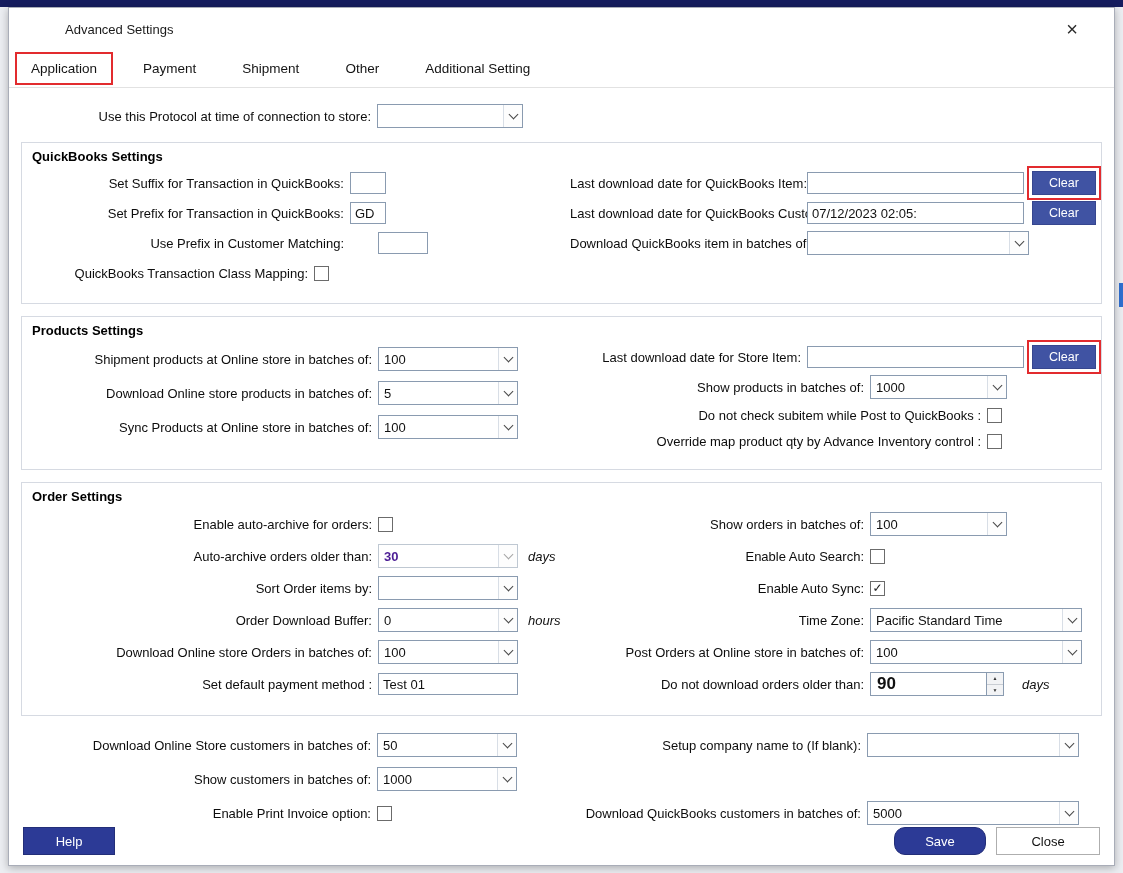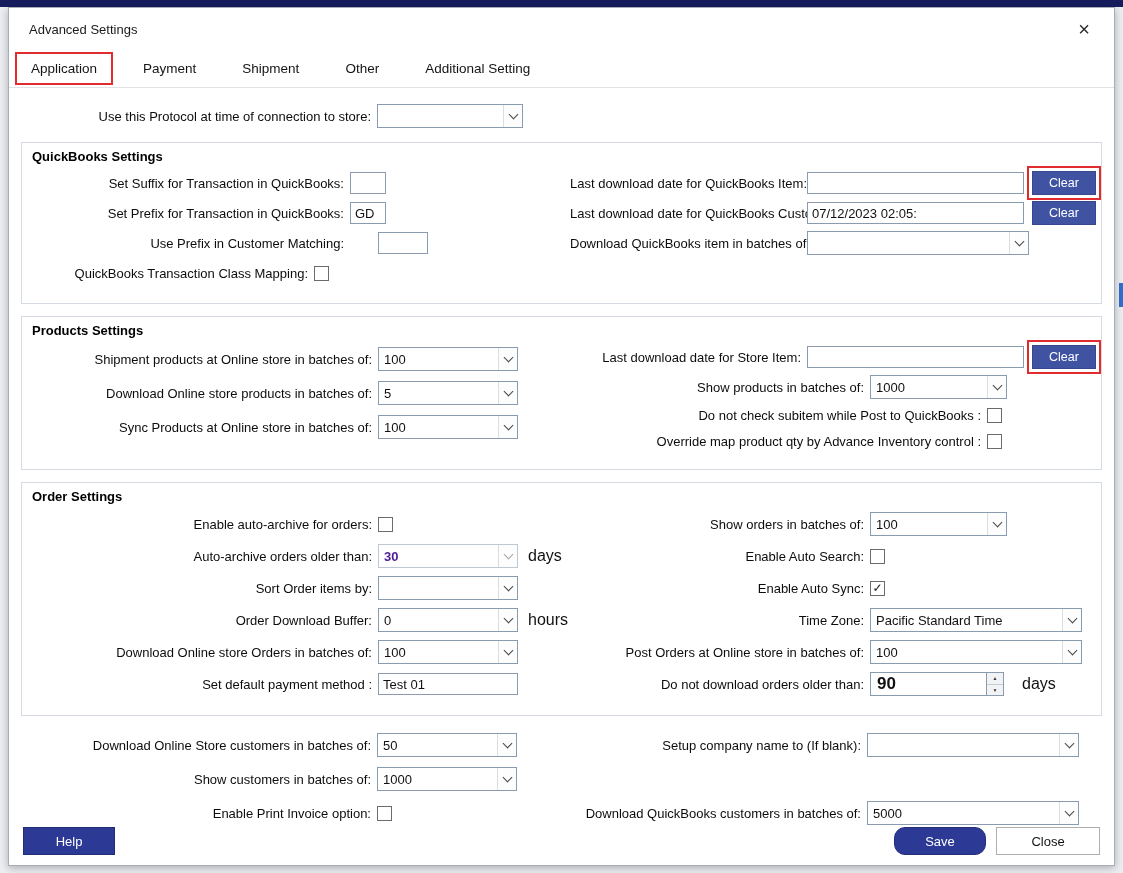--- a/index.html
+++ b/index.html
@@ -11,21 +11,21 @@
     overflow: hidden;
     color: #111;
   }
   .topbar { position:absolute; top:0; left:0; width:1123px; height:7px; background:#161d5f; }
   .right-sliver { position:absolute; right:0; top:283px; width:4px; height:24px; background:#2f6fd0; }
 
   .dialog {
     position:absolute; left:8px; top:7px; width:1107px; height:859px;
     background:#fff; border:1px solid #a9adb8; box-shadow:0 2px 8px rgba(0,0,0,.28);
   }
-  .titlebar { height:42px; display:flex; align-items:center; justify-content:space-between; padding:0 20px; }
+  .titlebar { height:42px; display:flex; align-items:center; justify-content:space-between; padding:0 32px;margin-left:24px; }
   .title { font-size:13px; color:#1a1a1a; }
   .close { font-size:20px; color:#2b2b2b; line-height:1; cursor:default; padding:0 4px; }
 
   .tabs { display:flex; align-items:center; height:38px; padding:0 6px; border-bottom:1px solid #e2e2e2; }
   .tab { font-size:13.5px; color:#141414; padding:9px 16px; margin-right:14px; white-space:nowrap; }
   .tab-hl { border:2px solid #e22b2e; padding:7px 14px; }
 
   .content { padding:0 12px; }
 
   .row { display:flex; align-items:center; }
@@ -56,21 +56,21 @@
     display:flex; align-items:center; justify-content:center;
     font-size:12px; line-height:1; color:#1a1a1a; flex:0 0 auto;
   }
 
   .numud { border:1px solid #8a9bb0; background:#fff; height:24px; display:flex; align-items:stretch; width:134px; }
   .nval { flex:1; display:flex; align-items:center; padding:0 6px; font-size:17px; font-weight:700; }
   .spin { width:17px; display:flex; flex-direction:column; border-left:1px solid #8a9bb0; }
   .sp-btn { flex:1; display:flex; align-items:center; justify-content:center; font-size:5px; color:#333; background:#f2f3f5; }
   .sp-btn:first-child { border-bottom:1px solid #c9cdd3; }
 
-  .suffix { font-size:16px; margin-left:10px; white-space:nowrap; }
+  .suffix { font-size:13px; margin-left:10px; white-space:nowrap;font-style:italic; }
   .suffix.far { margin-left:18px; }
 
   .btn-clear {
     width:64px; height:24px; margin-left:8px; flex:0 0 auto;
     background:#4053a3; color:#fff; font-size:12.5px;
     display:flex; align-items:center; justify-content:center; border:1px solid #36468f;
   }
   .annot { outline:2px solid #e22b2e; outline-offset:3px; }
 
   .group { border:1px solid #d6dae2; margin:0 0 12px 0; padding:4px 8px 15px; }

